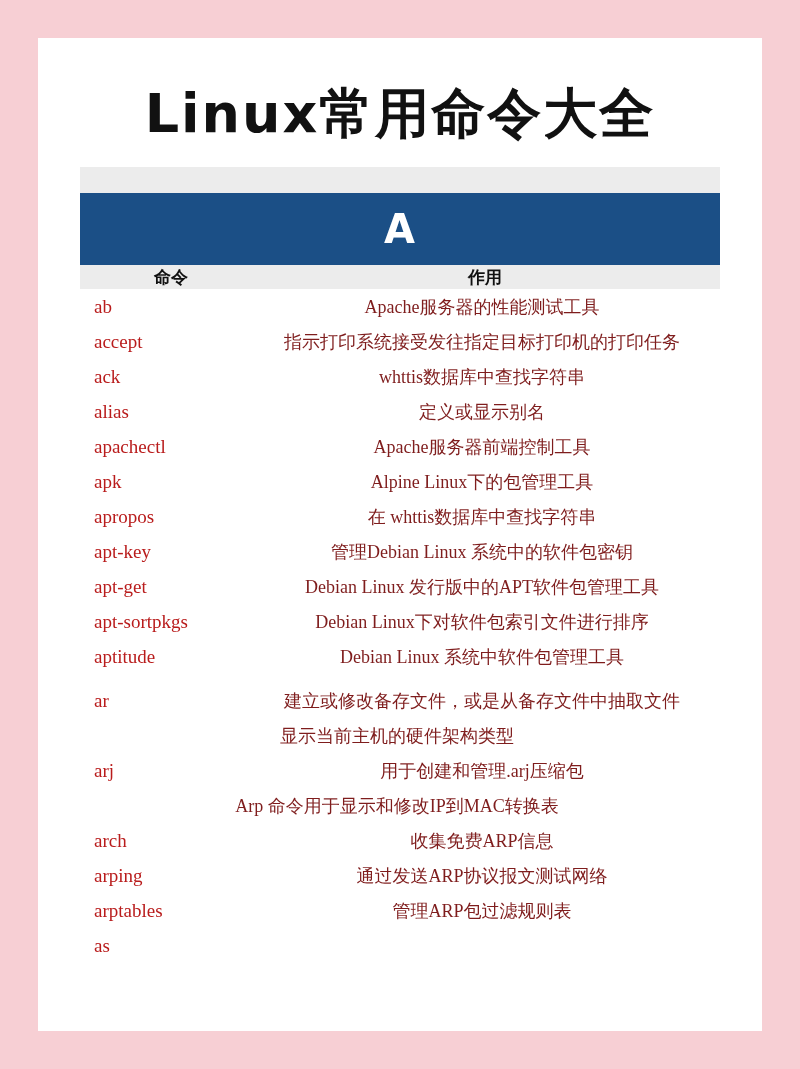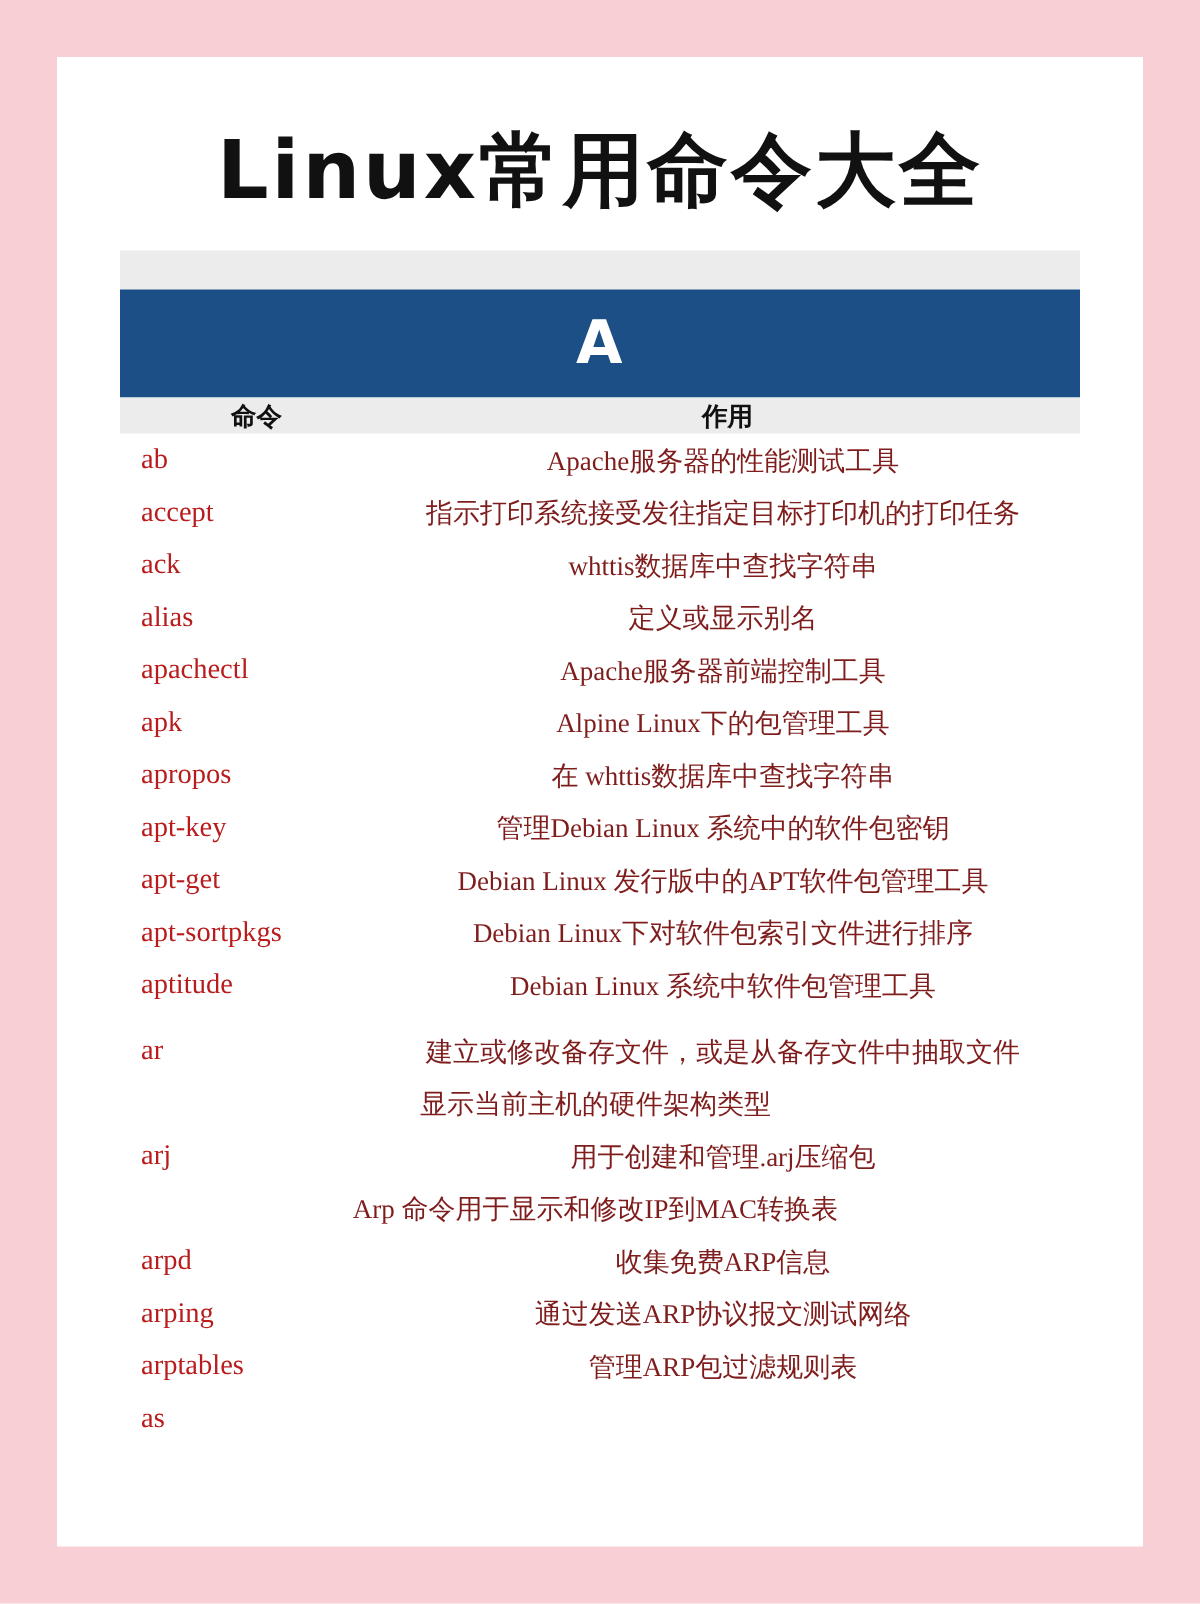--- a/index.html
+++ b/index.html
@@ -174,21 +174,21 @@
       <div class="col-desc">显示当前主机的硬件架构类型</div>
     </div>
     <div class="row">
       <div class="col-cmd">arj</div>
       <div class="col-desc">用于创建和管理.arj压缩包</div>
     </div>
     <div class="row">
       <div class="col-desc">Arp 命令用于显示和修改IP到MAC转换表</div>
     </div>
     <div class="row">
-      <div class="col-cmd">arpd</div>
+      <div class="col-cmd">arch</div>
       <div class="col-desc">收集免费ARP信息</div>
     </div>
     <div class="row">
       <div class="col-cmd">arping</div>
       <div class="col-desc">通过发送ARP协议报文测试网络</div>
     </div>
     <div class="row">
       <div class="col-cmd">arptables</div>
       <div class="col-desc">管理ARP包过滤规则表</div>
     </div>

